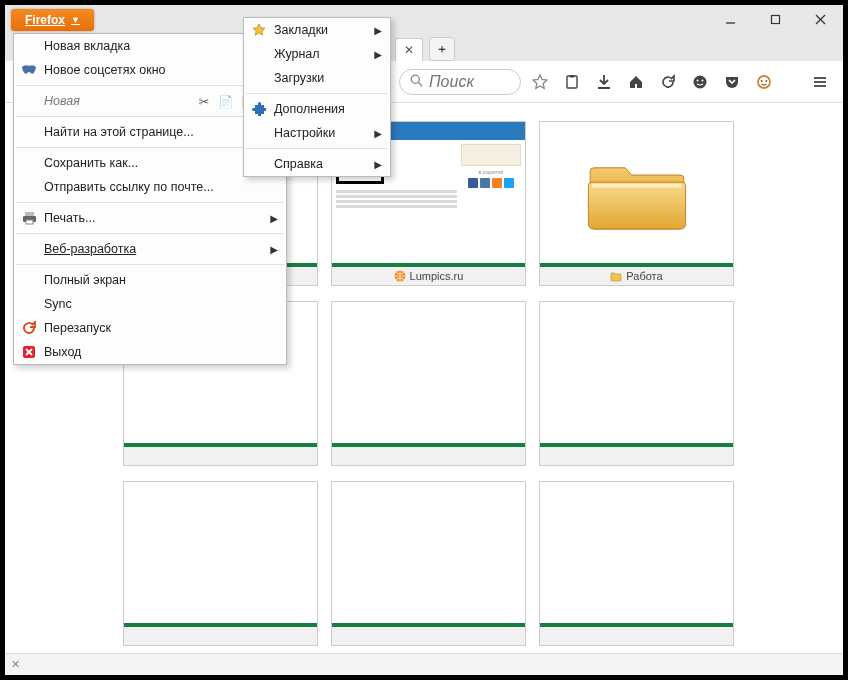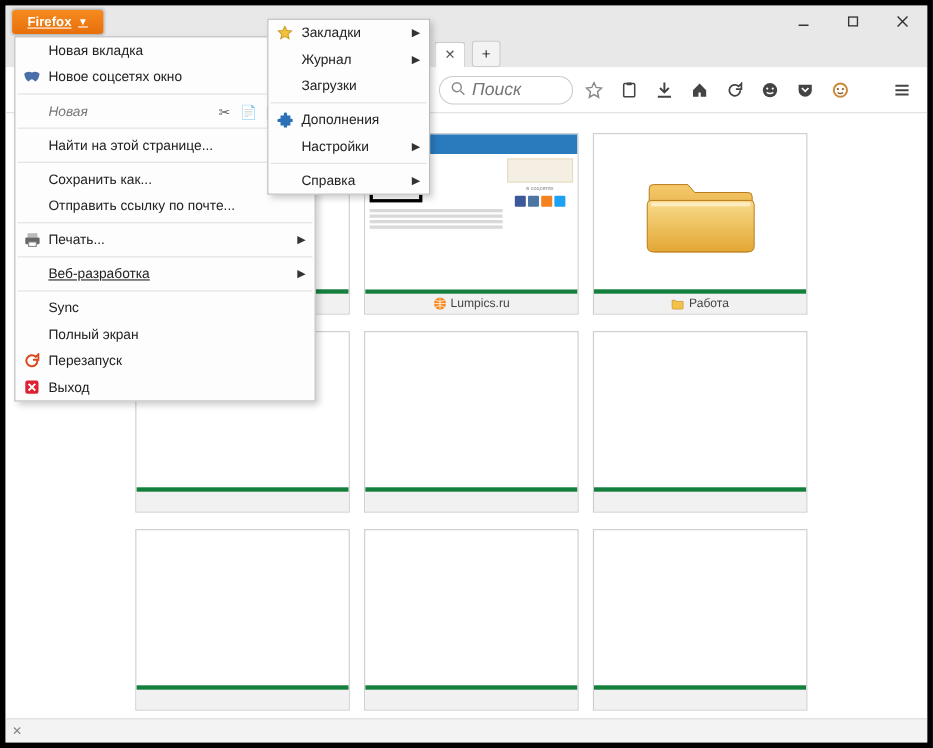--- a/index.html
+++ b/index.html
@@ -314,24 +314,24 @@
       <span>Печать...</span>
           <span class="arrow">▶</span>
     </div>
     <div class="menu-sep"></div>
     <div class="menu-row">
       <span class="underline">Веб-разработка</span>
           <span class="arrow">▶</span>
     </div>
     <div class="menu-sep"></div>
     <div class="menu-row">
+          <span>Полный экран</span>
+        </div>
+    <div class="menu-row">
           <span>Sync</span>
-        </div>
-    <div class="menu-row">
-          <span>Полный экран</span>
         </div>
     <div class="menu-row">
       <span class="ic">
         <svg width="14" height="14" viewBox="0 0 14 14">
               <path d="M12 7a5 5 0 1 1-1.5-3.6L13 1v5H8" fill="none" stroke="#d84a1b" stroke-width="1.8"></path>
             </svg>
       </span>
       <span>Перезапуск</span>
     </div>
     <div class="menu-row">

